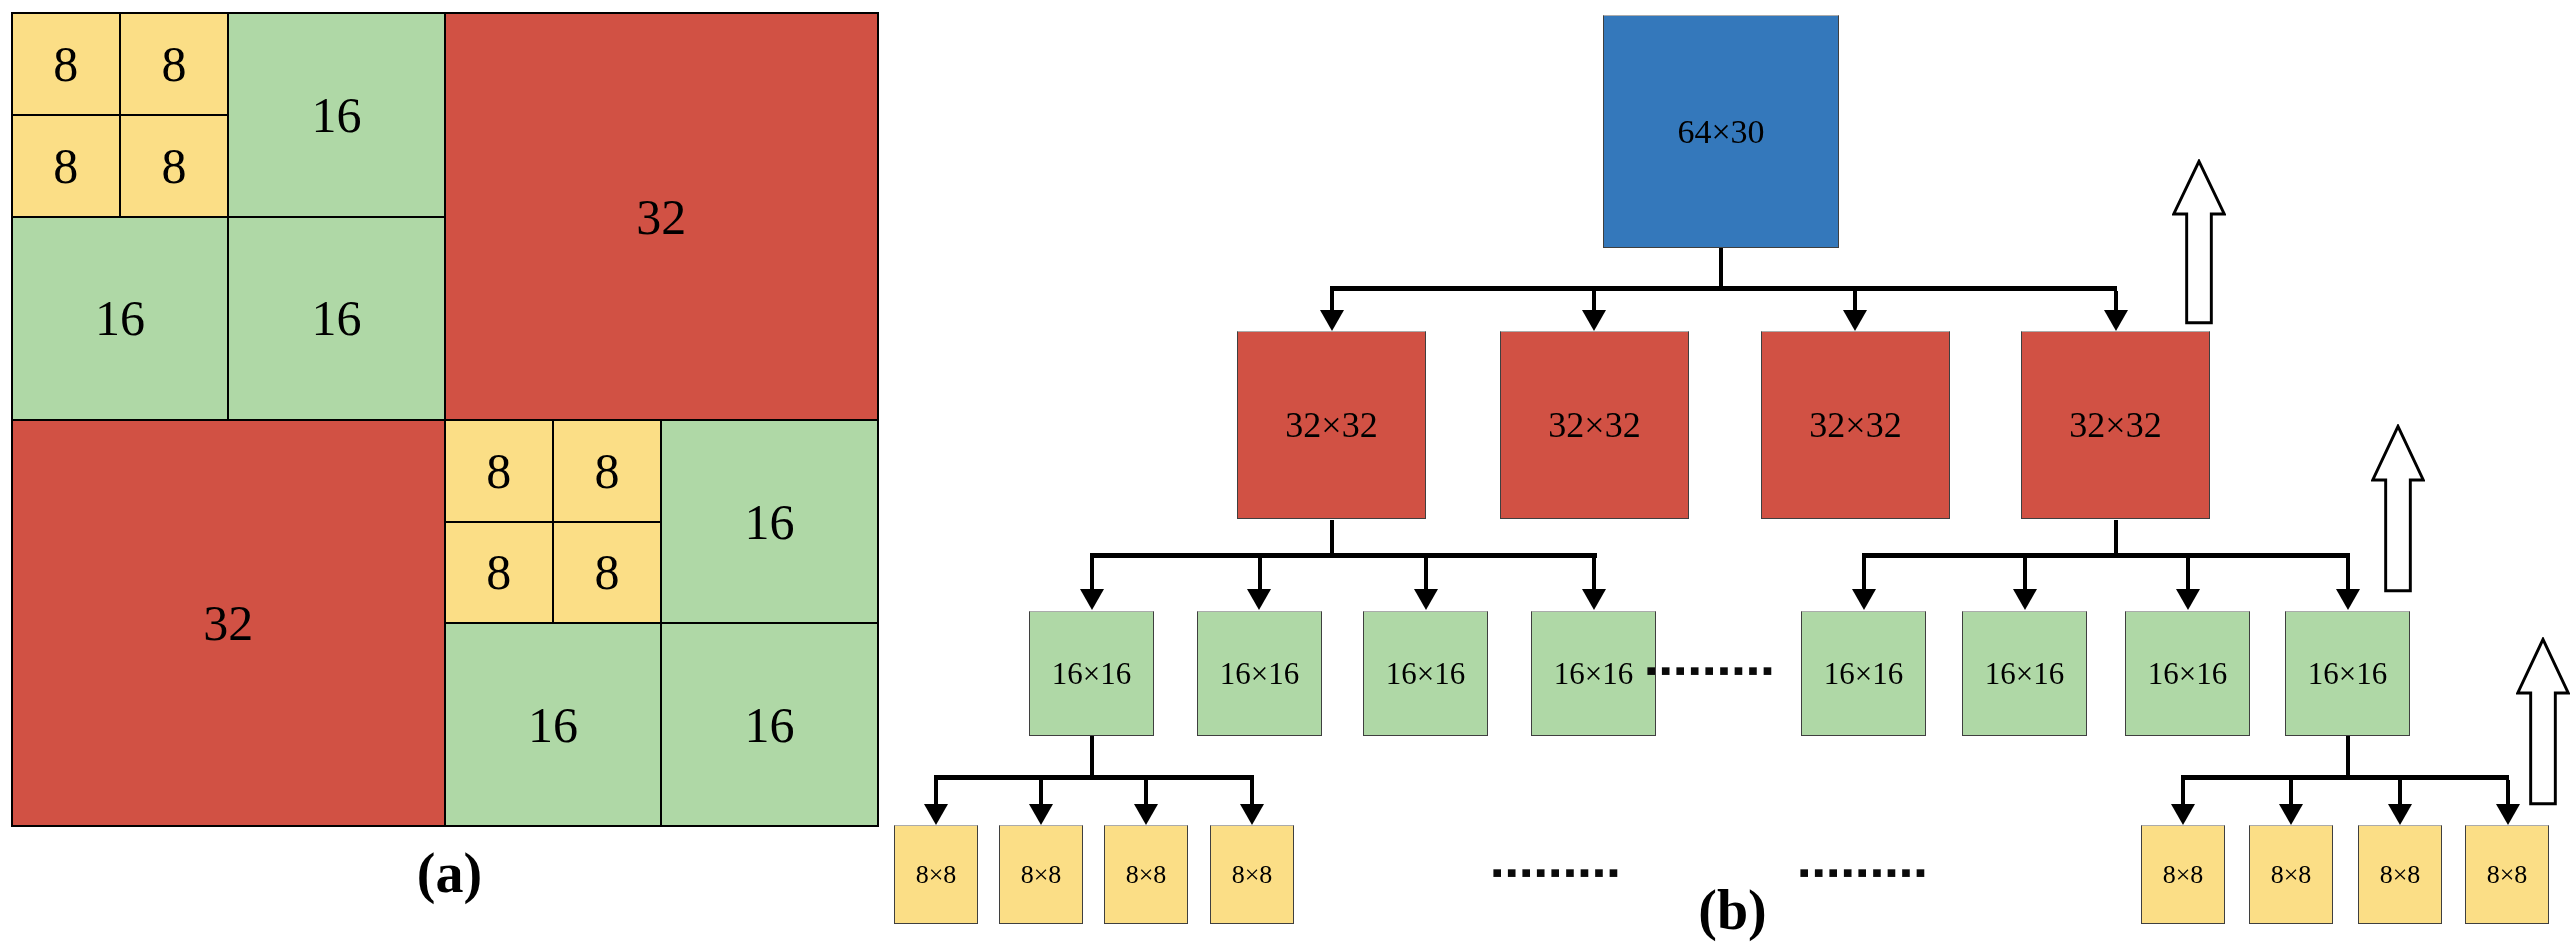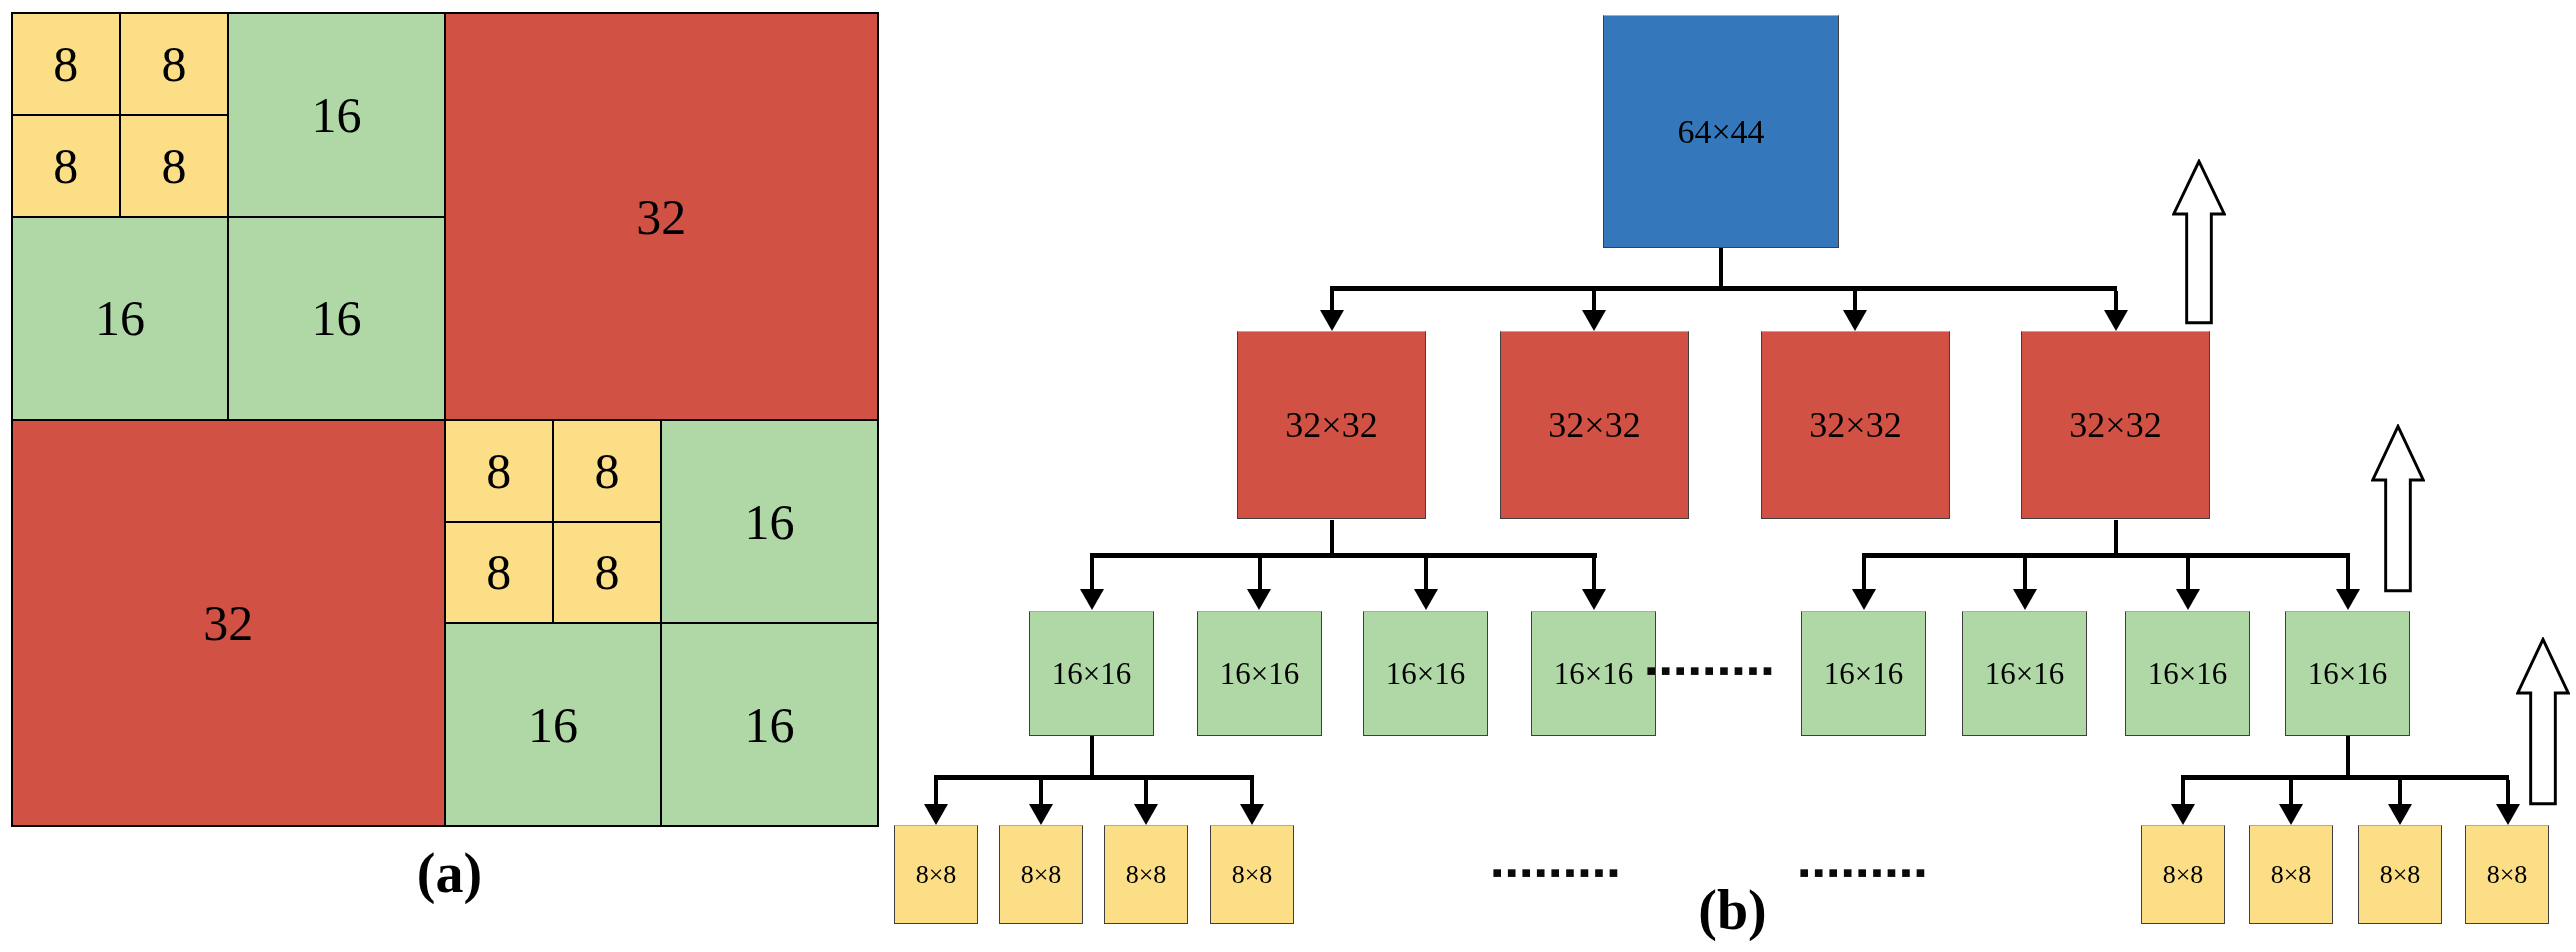--- a/index.html
+++ b/index.html
@@ -74,21 +74,21 @@
     <div class="qa-cell qa-8" style="left:62.5%;top:50%;width:12.5%;height:12.5%">8</div>
     <div class="qa-cell qa-8" style="left:50%;top:62.5%;width:12.5%;height:12.5%">8</div>
     <div class="qa-cell qa-8" style="left:62.5%;top:62.5%;width:12.5%;height:12.5%">8</div>
 
     <div class="qa-cell qa-16" style="left:75%;top:50%;width:25%;height:25%">16</div>
     <div class="qa-cell qa-16" style="left:50%;top:75%;width:25%;height:25%">16</div>
     <div class="qa-cell qa-16" style="left:75%;top:75%;width:25%;height:25%">16</div>
   </div>
   <div class="caption" style="left:331px;top:845px">(a)</div>
 
-  <div class="b-box b-64" style="left:1603px;top:15px;width:236px;height:233px">64×44</div>
+  <div class="b-box b-64" style="left:1603px;top:15px;width:236px;height:233px">64×30</div>
 
   <div class="vline" style="left:1719px;top:248px;width:3.6px;height:43px"></div>
   <div class="hline" style="left:1330px;top:286px;width:787px;height:4.7px"></div>
   <div class="vline" style="left:1330px;top:291px;width:3.6px;height:22.5px"></div>
   <div class="vline" style="left:1592px;top:291px;width:3.6px;height:22.5px"></div>
   <div class="vline" style="left:1853px;top:291px;width:3.6px;height:22.5px"></div>
   <div class="vline" style="left:2114px;top:291px;width:3.6px;height:22.5px"></div>
   <div class="arrowhead" style="left:1320px;top:310px"></div>
   <div class="arrowhead" style="left:1582px;top:310px"></div>
   <div class="arrowhead" style="left:1843px;top:310px"></div>

